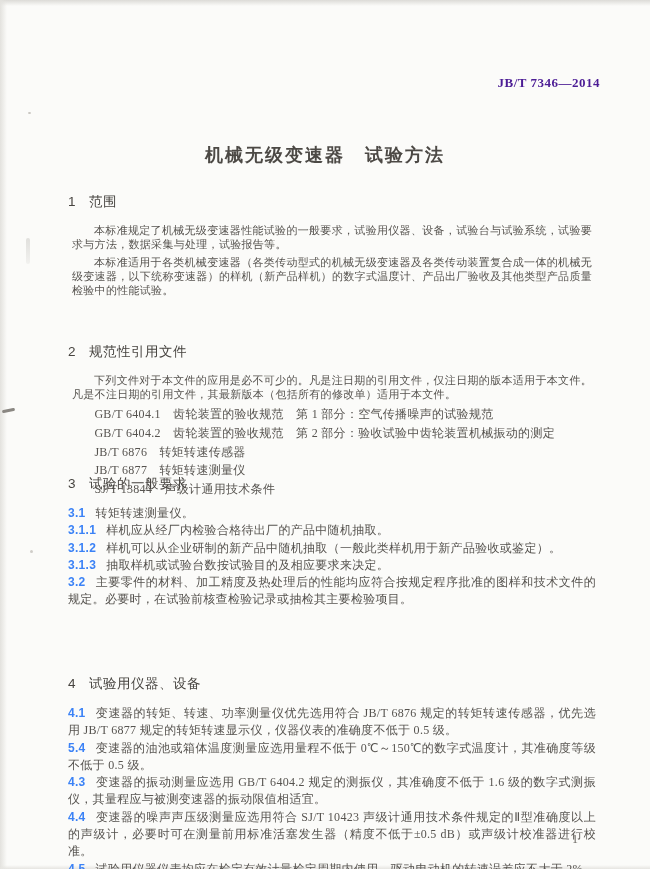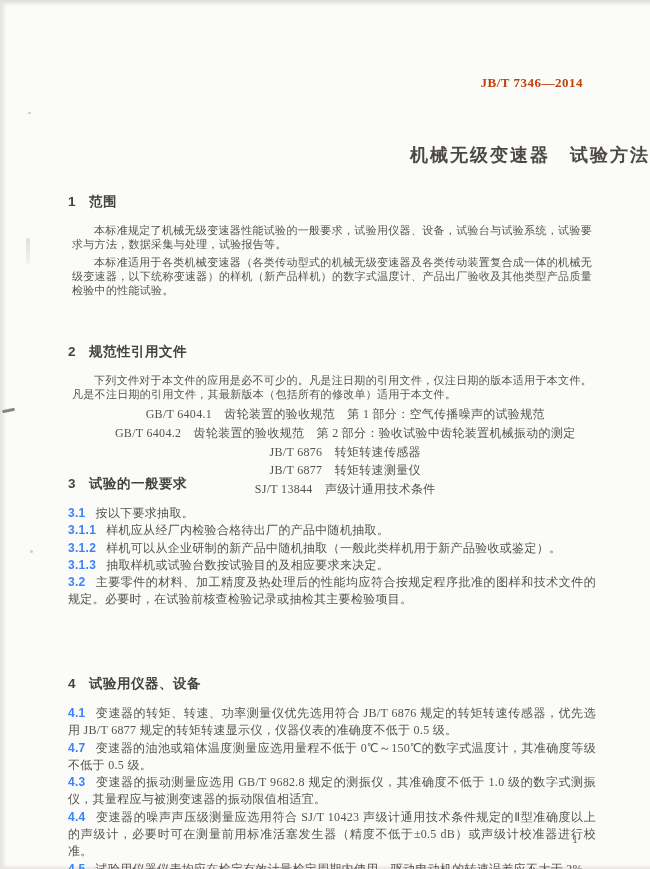--- a/index.html
+++ b/index.html
@@ -43,63 +43,62 @@
     background: linear-gradient(to bottom, rgba(175,173,168,0.35), rgba(175,173,168,0.12));
     border-radius: 2px;
   }
   .artifact-speck-3 {
     position: absolute; left: 30px; top: 550px; width: 3px; height: 3px;
     background: #cfcdc8; border-radius: 50%;
   }
 
   .doc-number {
     position: absolute;
-    top: 75px; right: 67px;
+    top: 75px; right: 50px;
     font-size: 13px; font-weight: bold;
-    color: #c2410c; letter-spacing: 0.5px;
+    color: #4c1d95; letter-spacing: 0.5px;
   }
   .doc-title {
     position: absolute;
     top: 143px; left: 0; width: 100%;
     box-sizing: border-box;
-    text-align: right;
+    text-align: center;
     font-size: 18px; font-weight: bold;
     color: #4c4945; letter-spacing: 2px; font-family: Liberation Mono, monospace;
   }
   .content {
     position: absolute;
     left: 68px; width: 528px;
   }
   #sec-scope   { top: 194px; }
   #sec-refs    { top: 344px; }
   #sec-general { top: 476px; }
   #sec-instr   { top: 676px; }
 
   .sec-h {
     margin: 0 0 13px 0;
     font-family: "Liberation Sans", sans-serif;
-    font-size: 13.5px; font-weight: bold;
+    font-size: 13.5px; font-weight: normal;
     color: #474440; line-height: 16px;
     letter-spacing: 0.5px;
   }
   .sec-h .hnum { margin-right: 13px; }
 
   .body-p {
     margin: 4px;
     font-size: 11px; line-height: 14px;
     letter-spacing: 0.3px;
     text-align: justify;
     text-indent: 2em;
   }
   .ref-p {
     margin: 0;
     font-size: 12px; line-height: 18.8px;
     letter-spacing: 0.3px;
     padding-left: 2.2em;
-    text-align: center;
   }
   .clause {
     margin: 0;
     font-size: 12px; line-height: 17.3px;
     letter-spacing: 0.3px;
     text-align: justify;
   }
   .clause .cnum {
     font-family: "Liberation Sans", sans-serif;
     font-weight: bold; color: #3b82f6;
@@ -146,21 +145,21 @@
     <p class="ref-p">JB/T 6876　转矩转速传感器</p>
     <p class="ref-p">JB/T 6877　转矩转速测量仪</p>
     <p class="ref-p">SJ/T 13844　声级计通用技术条件</p>
   </div>
 
   <div class="content" id="sec-general">
     <h2 class="sec-h">
       <span class="hnum">3</span><span>试验的一般要求</span>
     </h2>
     <p class="clause">
-      <span class="cnum">3.1</span><span>按以下要求抽取。</span>
+      <span class="cnum">3.1</span><span>转矩转速测量仪。</span>
     </p>
     <p class="clause">
       <span class="cnum">3.1.1</span><span>样机应从经厂内检验合格待出厂的产品中随机抽取。</span>
     </p>
     <p class="clause">
       <span class="cnum">3.1.2</span><span>样机可以从企业研制的新产品中随机抽取（一般此类样机用于新产品验收或鉴定）。</span>
     </p>
     <p class="clause">
       <span class="cnum">3.1.3</span><span>抽取样机或试验台数按试验目的及相应要求来决定。</span>
     </p>
@@ -170,24 +169,24 @@
   </div>
 
   <div class="content" id="sec-instr">
     <h2 class="sec-h">
       <span class="hnum">4</span><span>试验用仪器、设备</span>
     </h2>
     <p class="clause">
       <span class="cnum">4.1</span><span>变速器的转矩、转速、功率测量仪优先选用符合 JB/T 6876 规定的转矩转速传感器，优先选用 JB/T 6877 规定的转矩转速显示仪，仪器仪表的准确度不低于 0.5 级。</span>
     </p>
     <p class="clause">
-      <span class="cnum">4.7</span><span>变速器的油池或箱体温度测量应选用量程不低于 0℃～150℃的数字式温度计，其准确度等级不低于 0.5 级。</span>
+      <span class="cnum">5.4</span><span>变速器的油池或箱体温度测量应选用量程不低于 0℃～150℃的数字式温度计，其准确度等级不低于 0.5 级。</span>
     </p>
     <p class="clause">
-      <span class="cnum">4.3</span><span>变速器的振动测量应选用 GB/T 9682.8 规定的测振仪，其准确度不低于 1.0 级的数字式测振仪，其量程应与被测变速器的振动限值相适宜。</span>
+      <span class="cnum">4.3</span><span>变速器的振动测量应选用 GB/T 6404.2 规定的测振仪，其准确度不低于 1.6 级的数字式测振仪，其量程应与被测变速器的振动限值相适宜。</span>
     </p>
     <p class="clause">
       <span class="cnum">4.4</span><span>变速器的噪声声压级测量应选用符合 SJ/T 10423 声级计通用技术条件规定的Ⅱ型准确度以上的声级计，必要时可在测量前用标准活塞发生器（精度不低于±0.5 dB）或声级计校准器进行校准。</span>
     </p>
     <p class="clause">
       <span class="cnum">4.5</span><span>试验用仪器仪表均应在检定有效计量检定周期内使用。驱动电动机的转速误差应不大于 2%。</span>
     </p>
   </div>
 
   <div class="page-number">1</div>

